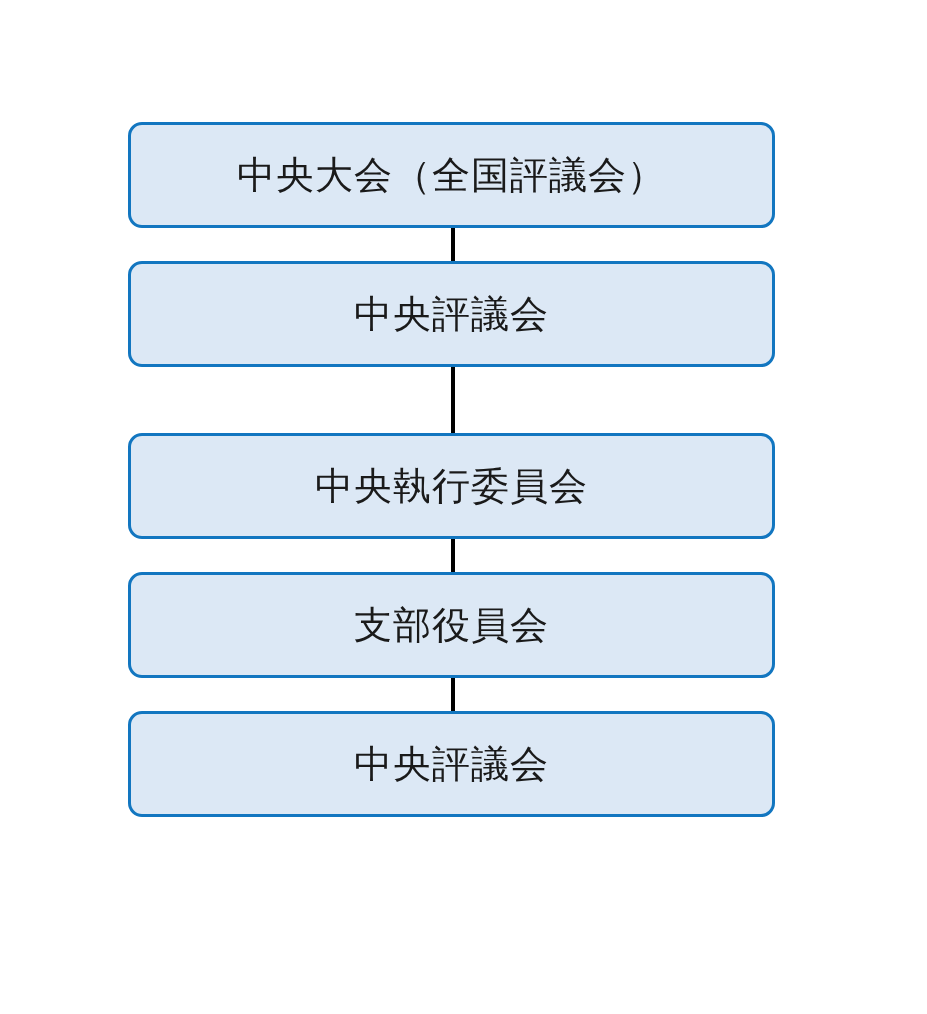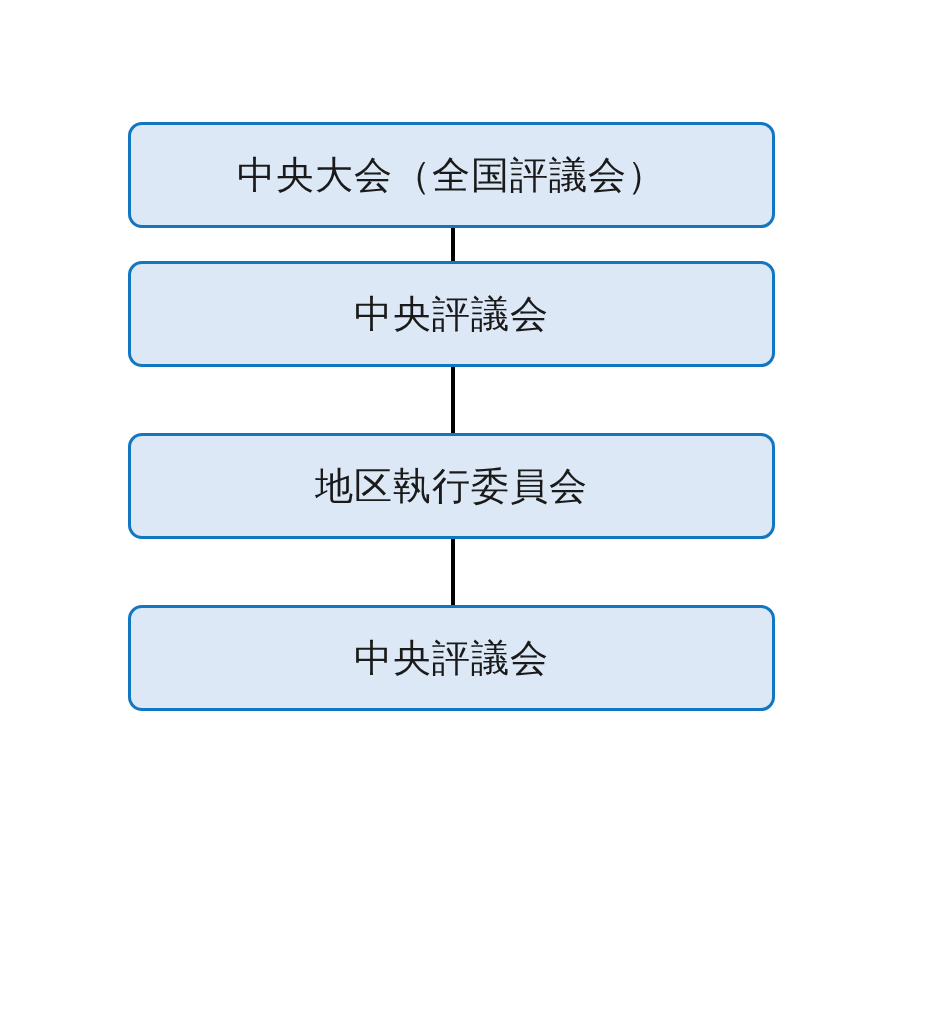--- a/index.html
+++ b/index.html
@@ -95,26 +95,31 @@
       </div>
     </div>
 
     <div class="connector"></div>
 
 
     <div class="connector"></div>
 
     <div class="node-wrap">
       <div class="node-box">
-        <span class="node-label">地区執行委員会</span>
+        <span class="node-label">中央執行委員会</span>
       </div>
     </div>
 
     <div class="connector"></div>
 
+    <div class="node-wrap">
+      <div class="node-box">
+        <span class="node-label">支部役員会</span>
+      </div>
+    </div>
 
     <div class="connector"></div>
 
     <div class="node-wrap">
       <div class="node-box">
         <span class="node-label">中央評議会</span>
       </div>
     </div>
 
   </div>

